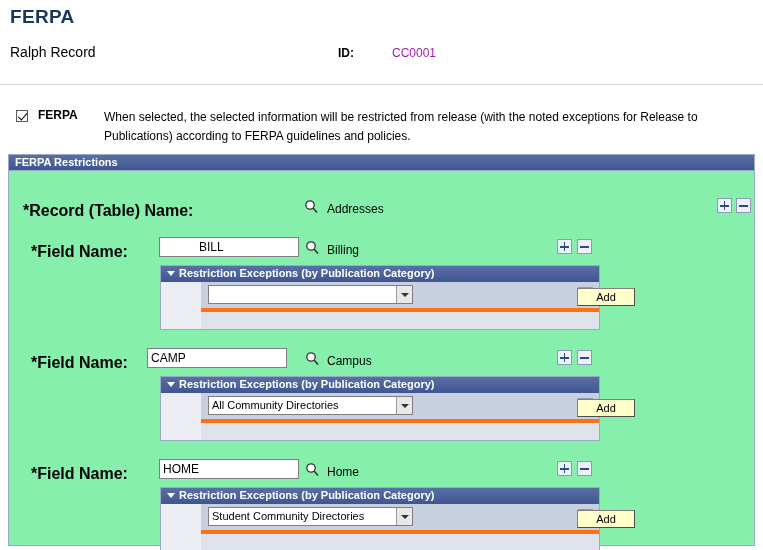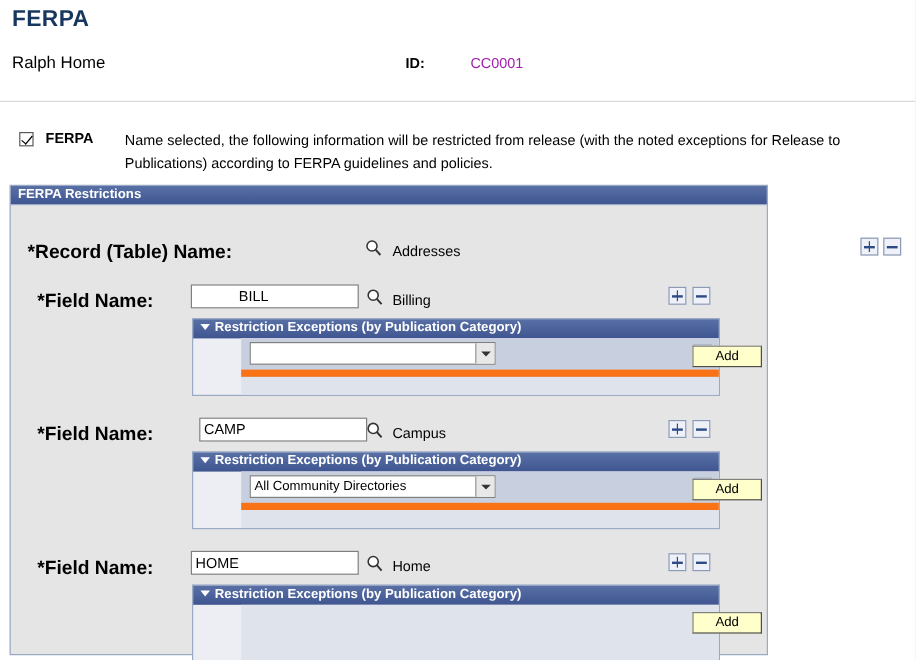--- a/index.html
+++ b/index.html
@@ -102,24 +102,24 @@
     width: 640px;
     font-size: 12px;
     line-height: 19px;
     color: #000;
   }
   
   .group {
     position: absolute;
     left: 8px;
     top: 154px;
-    width: 632px;
+    width: 747px;
     height: 392px;
     border: 1px solid #9aa9c4;
-    background: #e5e5e5;
+    background: #86efac;
     box-sizing: border-box;
   }
   .group-header {
     height: 16px;
     background: #4d659e;
     background: linear-gradient(#5970a6, #3f5590);
     color: #ffffff;
     font-size: 11px;
     font-weight: bold;
     padding: 1px 0 0 6px;
@@ -221,21 +221,21 @@
   .inner-body {
     position: relative;
     height: 47px;
     background: #dfe3ec;
     margin-left: 40px;
   }
   .inner-row {
     position: relative;
     height: 26px;
     background: #c8d0e0;
-    border-bottom: 6px solid #f97316;
+    border-bottom: 4px solid #f97316;
   }
   .sel {
     position: absolute;
     left: 7px;
     top: 3px;
     width: 205px;
     height: 19px;
     border: 1px solid #7f7f7f;
     background: #ffffff;
     font-size: 11px;
@@ -290,29 +290,29 @@
     cursor: pointer;
     box-sizing: border-box;
   }
 </style>
 </head>
 <body>
 
 <div class="page">
 
   <div class="page-title">FERPA</div>
-  <div class="person-name">Ralph Home</div>
+  <div class="person-name">Ralph Record</div>
   <div class="id-label">ID:</div>
   <div class="id-value">CC0001</div>
   <div class="hdr-rule"></div>
 
   <div class="ferpa-check-row">
     <span class="chk checked"></span>
     <span class="ferpa-chk-label">FERPA</span>
-    <span class="ferpa-desc">Name selected, the following information will be restricted from release (with the noted exceptions for Release to Publications) according to FERPA guidelines and policies.</span>
+    <span class="ferpa-desc">When selected, the selected information will be restricted from release (with the noted exceptions for Release to Publications) according to FERPA guidelines and policies.</span>
   </div>
 
   <div class="group">
     <div class="group-header">FERPA Restrictions</div>
     <div class="group-body">
 
       <div class="fld-label" style="left:14px; top:31px;">*Record (Table) Name:</div>
       <span class="lookup" style="left:295px; top:28px;">
         <svg width="14" height="15" viewBox="0 0 14 15">
             <circle cx="6" cy="6" r="4.2" fill="#fff" stroke="#333" stroke-width="1.3"></circle>
@@ -345,21 +345,21 @@
               <span class="selval"></span>
               <span class="arrowbox"></span>
             </div>
             <div class="pmbtn rowdel"></div>
           </div>
           <div class="addbtn" style="left:376px; top:6px;">Add</div>
         </div>
       </div>
 
       <div class="fld-label" style="left:22px; top:183px;">*Field Name:</div>
-      <input class="txtbox" style="left: 157px; top: 177px; width: 140px;" value="CAMP">
+      <input class="txtbox" style="left: 138px; top: 177px; width: 140px;" value="CAMP">
       <span class="lookup" style="left:296px; top:180px;">
         <svg width="14" height="15" viewBox="0 0 14 15">
             <circle cx="6" cy="6" r="4.2" fill="#fff" stroke="#333" stroke-width="1.3"></circle>
             <line x1="9" y1="9" x2="13" y2="13.5" stroke="#333" stroke-width="1.6"></line>
           </svg>
       </span>
       <div class="desc-text" style="left:318px; top:183px;">Campus</div>
       <div class="pmbtn plus" style="left:548px; top:179px;"></div>
       <div class="pmbtn" style="left:568px; top:179px;"></div>
 
@@ -389,19 +389,26 @@
       </span>
       <div class="desc-text" style="left:318px; top:294px;">Home</div>
       <div class="pmbtn plus" style="left:548px; top:290px;"></div>
       <div class="pmbtn" style="left:568px; top:290px;"></div>
 
       <div class="inner-box" style="left:151px; top:316px;">
         <div class="inner-header">
           <span class="tri"></span><span>Restriction Exceptions (by Publication Category)</span>
         </div>
         <div class="inner-body">
+          <div class="inner-row">
+            <div class="sel">
+              <span class="selval">Student Community Directories</span>
+              <span class="arrowbox"></span>
+            </div>
+            <div class="pmbtn rowdel"></div>
+          </div>
           <div class="addbtn" style="left:376px; top:6px;">Add</div>
         </div>
       </div>
 
     </div>
   </div>
 </div>
 
 </body></html>

